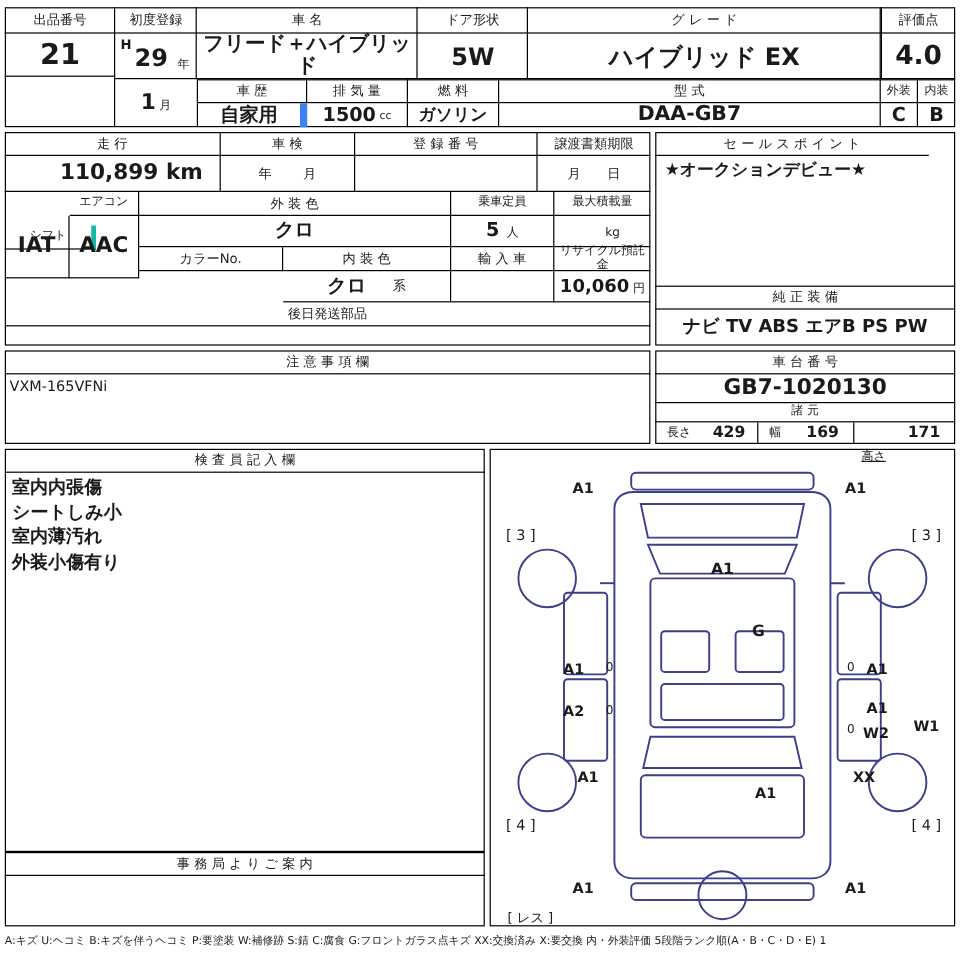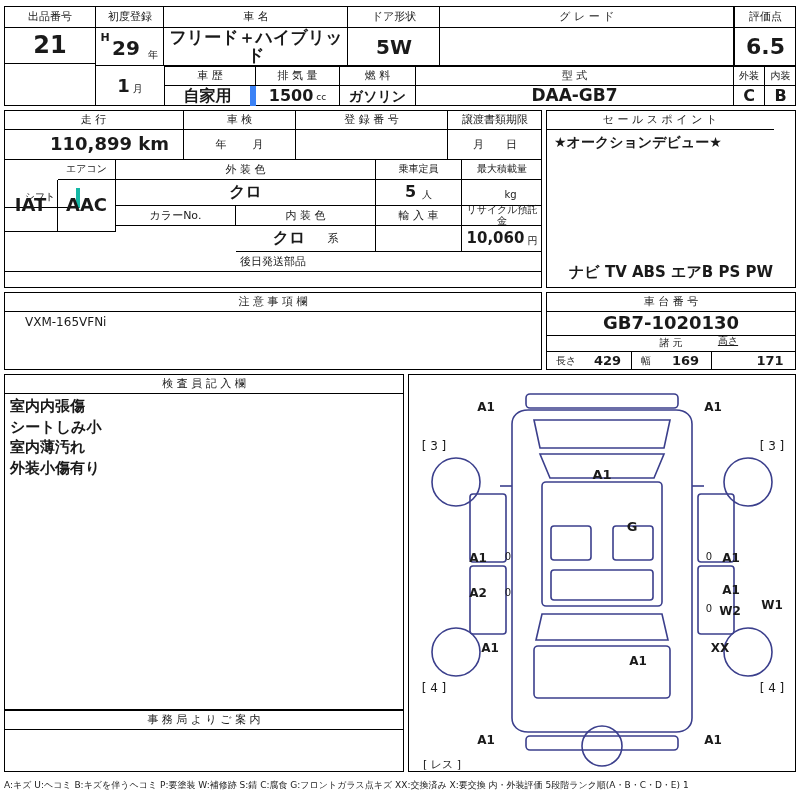--- a/index.html
+++ b/index.html
@@ -60,23 +60,24 @@
   <div class="bx" style="left:164px;top:6px;width:184px;height:60px;border-top:none;border-left:none;"></div>
   <div class="lbl t11" style="left:164px;top:6px;width:184px;height:22px;border-bottom:1px solid #000;">車 名</div>
   <div class="lbl t17 b" style="left:164px;top:28px;width:184px;height:38px;">フリード＋ハイブリッド</div>
 
   <div class="bx" style="left:348px;top:6px;width:92px;height:60px;border-top:none;border-left:none;"></div>
   <div class="lbl t11" style="left:348px;top:6px;width:92px;height:22px;border-bottom:1px solid #000;">ドア形状</div>
   <div class="lbl t20 b" style="left:348px;top:28px;width:92px;height:38px;">5W</div>
 
   <div class="bx" style="left:440px;top:6px;width:294px;height:60px;border-top:none;border-left:none;"></div>
   <div class="lbl t11" style="left:440px;top:6px;width:294px;height:22px;border-bottom:1px solid #000;">グ レ ー ド</div>
+  <div class="lbl t20 b" style="left:440px;top:28px;width:294px;height:38px;">ハイブリッド EX</div>
 
   <div class="lbl t11" style="left:734px;top:6px;width:62px;height:22px;border-bottom:1px solid #000;border-left:1px solid #000;">評価点</div>
-  <div class="lbl t22 b" style="left:734px;top:28px;width:62px;height:38px;border-left:1px solid #000;border-bottom:1px solid #000;">6.5</div>
+  <div class="lbl t22 b" style="left:734px;top:28px;width:62px;height:38px;border-left:1px solid #000;border-bottom:1px solid #000;">4.0</div>
 
   <div class="lbl t11" style="left:164px;top:66px;width:92px;height:20px;border-top:1px solid #000;border-left:1px solid #000;border-right:1px solid #000;border-bottom:1px solid #000;">車 歴</div>
   <div class="lbl t16 b" style="left:164px;top:86px;width:92px;height:20px;border-left:1px solid #000;border-right:6px solid #3b82f6;">自家用</div>
 
   <div class="lbl t11" style="left:256px;top:66px;width:84px;height:20px;border-top:1px solid #000;border-right:1px solid #000;border-bottom:1px solid #000;">排 気 量</div>
   <div class="lbl" style="left:256px;top:86px;width:84px;height:20px;border-right:1px solid #000;">
     <span class="t16 b">1500</span>
     <span class="t9" style="margin-left:3px;margin-top:4px;">cc</span>
   </div>
 
@@ -145,36 +146,37 @@
     <span class="t10" style="margin-left:3px;margin-top:5px;">円</span>
   </div>
 
   <div class="lbl t11" style="left:4px;top:252px;width:538px;height:20px;border-bottom:1px solid #000;">後日発送部品</div>
   <div class="lbl t12" style="left:4px;top:272px;width:538px;height:16px;"></div>
 
   <div class="bx" style="left:546px;top:110px;width:250px;height:178px;"></div>
   <div class="lbl t11" style="left:546px;top:110px;width:228px;height:20px;border-bottom:1px solid #000;">セ ー ル ス ポ イ ン ト</div>
   <div class="lbl t14 b left" style="left:546px;top:130px;width:250px;height:24px;padding-left:8px;">★オークションデビュー★</div>
 
+  <div class="lbl t11" style="left:546px;top:238px;width:250px;height:20px;border-top:1px solid #000;border-bottom:1px solid #000;">純 正 装 備</div>
   <div class="lbl t15 b" style="left:546px;top:258px;width:250px;height:30px;">ナビ  TV  ABS エアB PS  PW</div>
 
   <div class="bx" style="left:4px;top:292px;width:538px;height:78px;"></div>
   <div class="lbl t11" style="left:4px;top:292px;width:538px;height:20px;border-bottom:1px solid #000;">注 意 事 項 欄</div>
-  <div class="lbl t12 left" style="left:4px;top:312px;width:538px;height:20px;padding-left:21px;">VXM-165VFNi</div>
+  <div class="lbl t12 left" style="left:4px;top:312px;width:538px;height:20px;padding-left:4px;">VXM-165VFNi</div>
 
   <div class="bx" style="left:546px;top:292px;width:250px;height:78px;"></div>
   <div class="lbl t11" style="left:546px;top:292px;width:250px;height:20px;border-bottom:1px solid #000;">車 台 番 号</div>
   <div class="lbl t18 b" style="left:546px;top:312px;width:250px;height:24px;border-bottom:1px solid #000;">GB7-1020130</div>
   <div class="lbl t10" style="left:546px;top:336px;width:250px;height:16px;border-bottom:1px solid #000;">諸 元</div>
 
   <div class="lbl t10" style="left:548px;top:352px;width:36px;height:18px;">長さ</div>
   <div class="lbl t13 b" style="left:584px;top:352px;width:48px;height:18px;border-right:1px solid #000;">429</div>
   <div class="lbl t10" style="left:632px;top:352px;width:28px;height:18px;">幅</div>
   <div class="lbl t13 b" style="left:660px;top:352px;width:52px;height:18px;border-right:1px solid #000;">169</div>
-  <div class="lbl t10" style="left:712px;top:332px;width:32px;height:18px;text-decoration:underline;">高さ</div>
+  <div class="lbl t10" style="left:712px;top:372px;width:32px;height:18px;text-decoration:underline;">高さ</div>
   <div class="lbl t13 b" style="left:744px;top:352px;width:52px;height:18px;">171</div>
 
   <div class="bx" style="left:4px;top:374px;width:400px;height:336px;"></div>
   <div class="lbl t11" style="left:4px;top:374px;width:400px;height:20px;border-bottom:1px solid #000;">検 査 員 記 入 欄</div>
   <div class="notes" style="position:absolute;left:10px;top:396px;width:386px;font-size:15px;font-weight:bold;">
     <div>室内内張傷</div>
     <div>シートしみ小</div>
     <div>室内薄汚れ</div>
     <div>外装小傷有り</div>
   </div>

